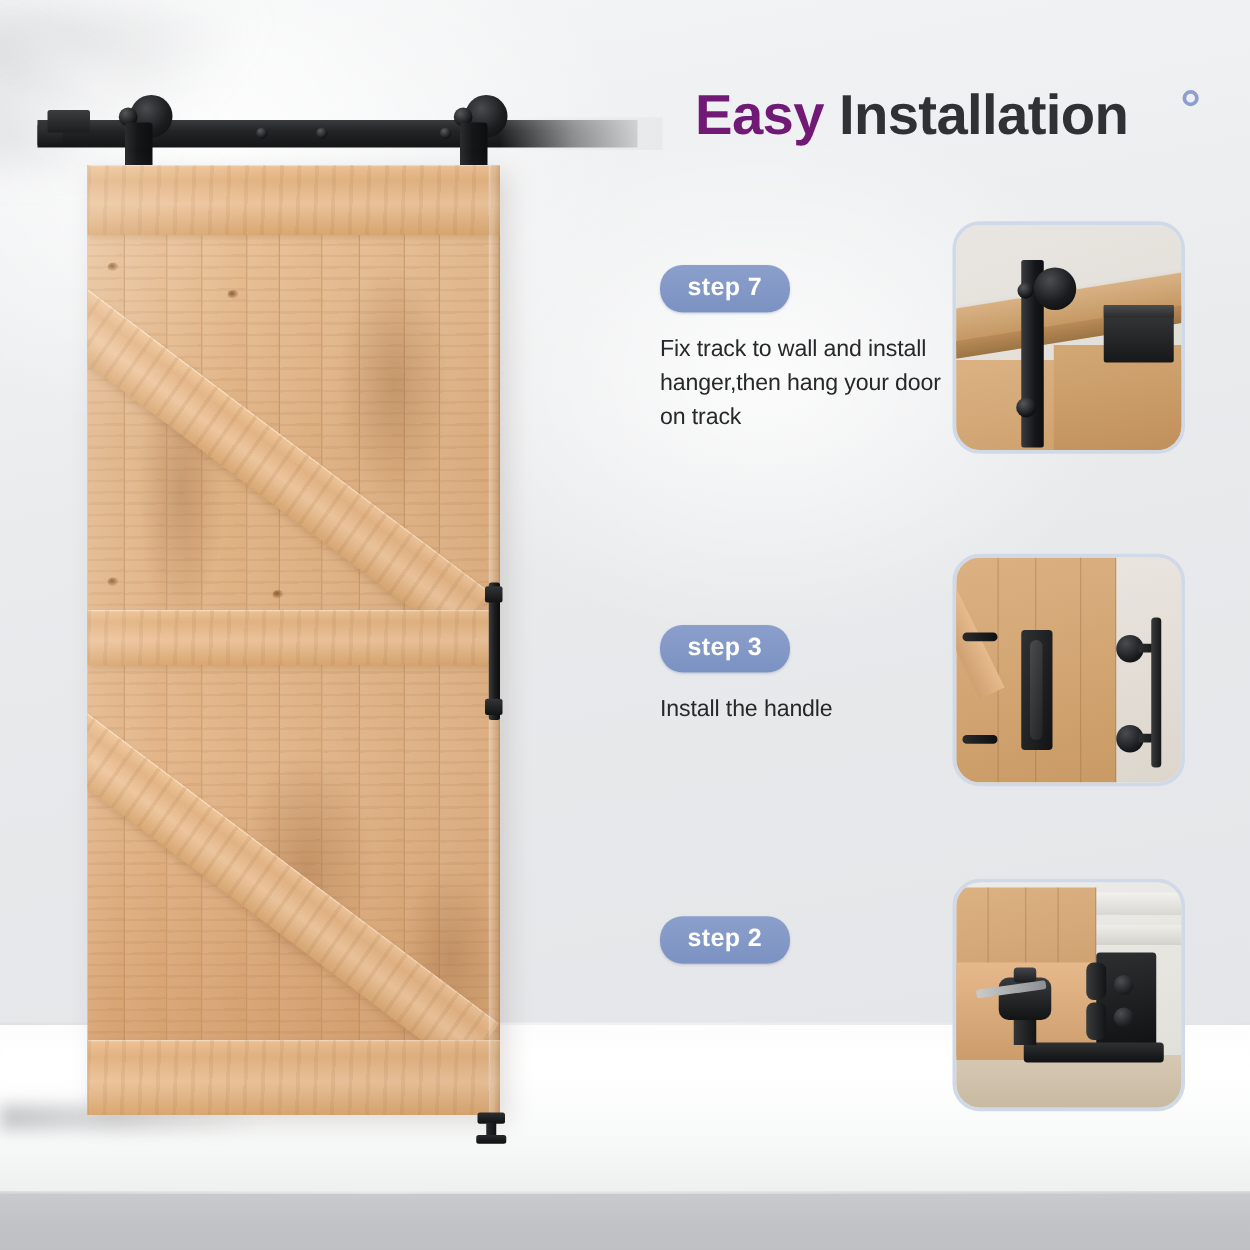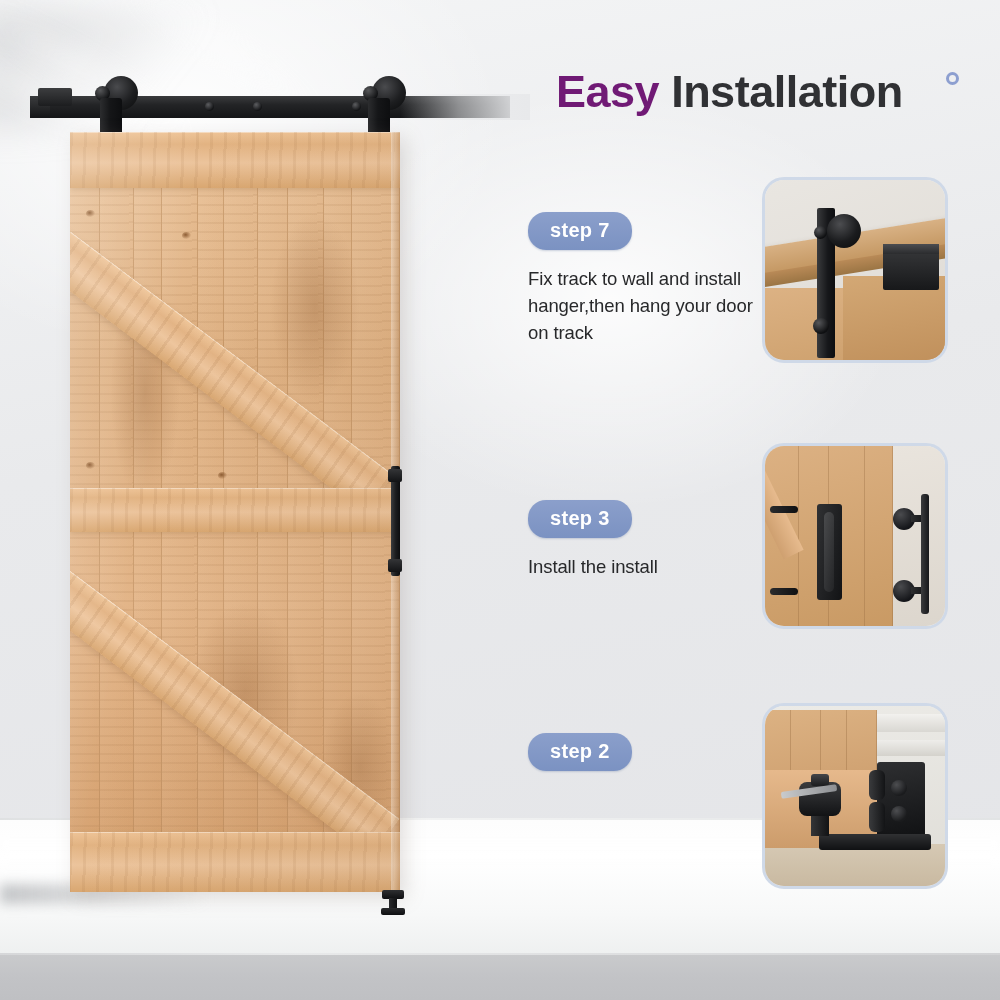--- a/index.html
+++ b/index.html
@@ -396,21 +396,21 @@
 </div>
 <div class="deg"></div>
 
 <div class="step" id="step1">
   <div class="badge">step 7</div>
   <div class="desc">Fix track to wall and install hanger,then hang your door on track</div>
 </div>
 
 <div class="step" id="step2">
   <div class="badge">step 3</div>
-  <div class="desc">Install the install</div>
+  <div class="desc">Install the handle</div>
 </div>
 
 <div class="step" id="step3">
   <div class="badge">step 2</div>
 </div>
 
 <div class="thumb" id="thumb1">
   <div class="tb">
     <div class="t1-wall"></div>
     <div class="t1-track"></div>

